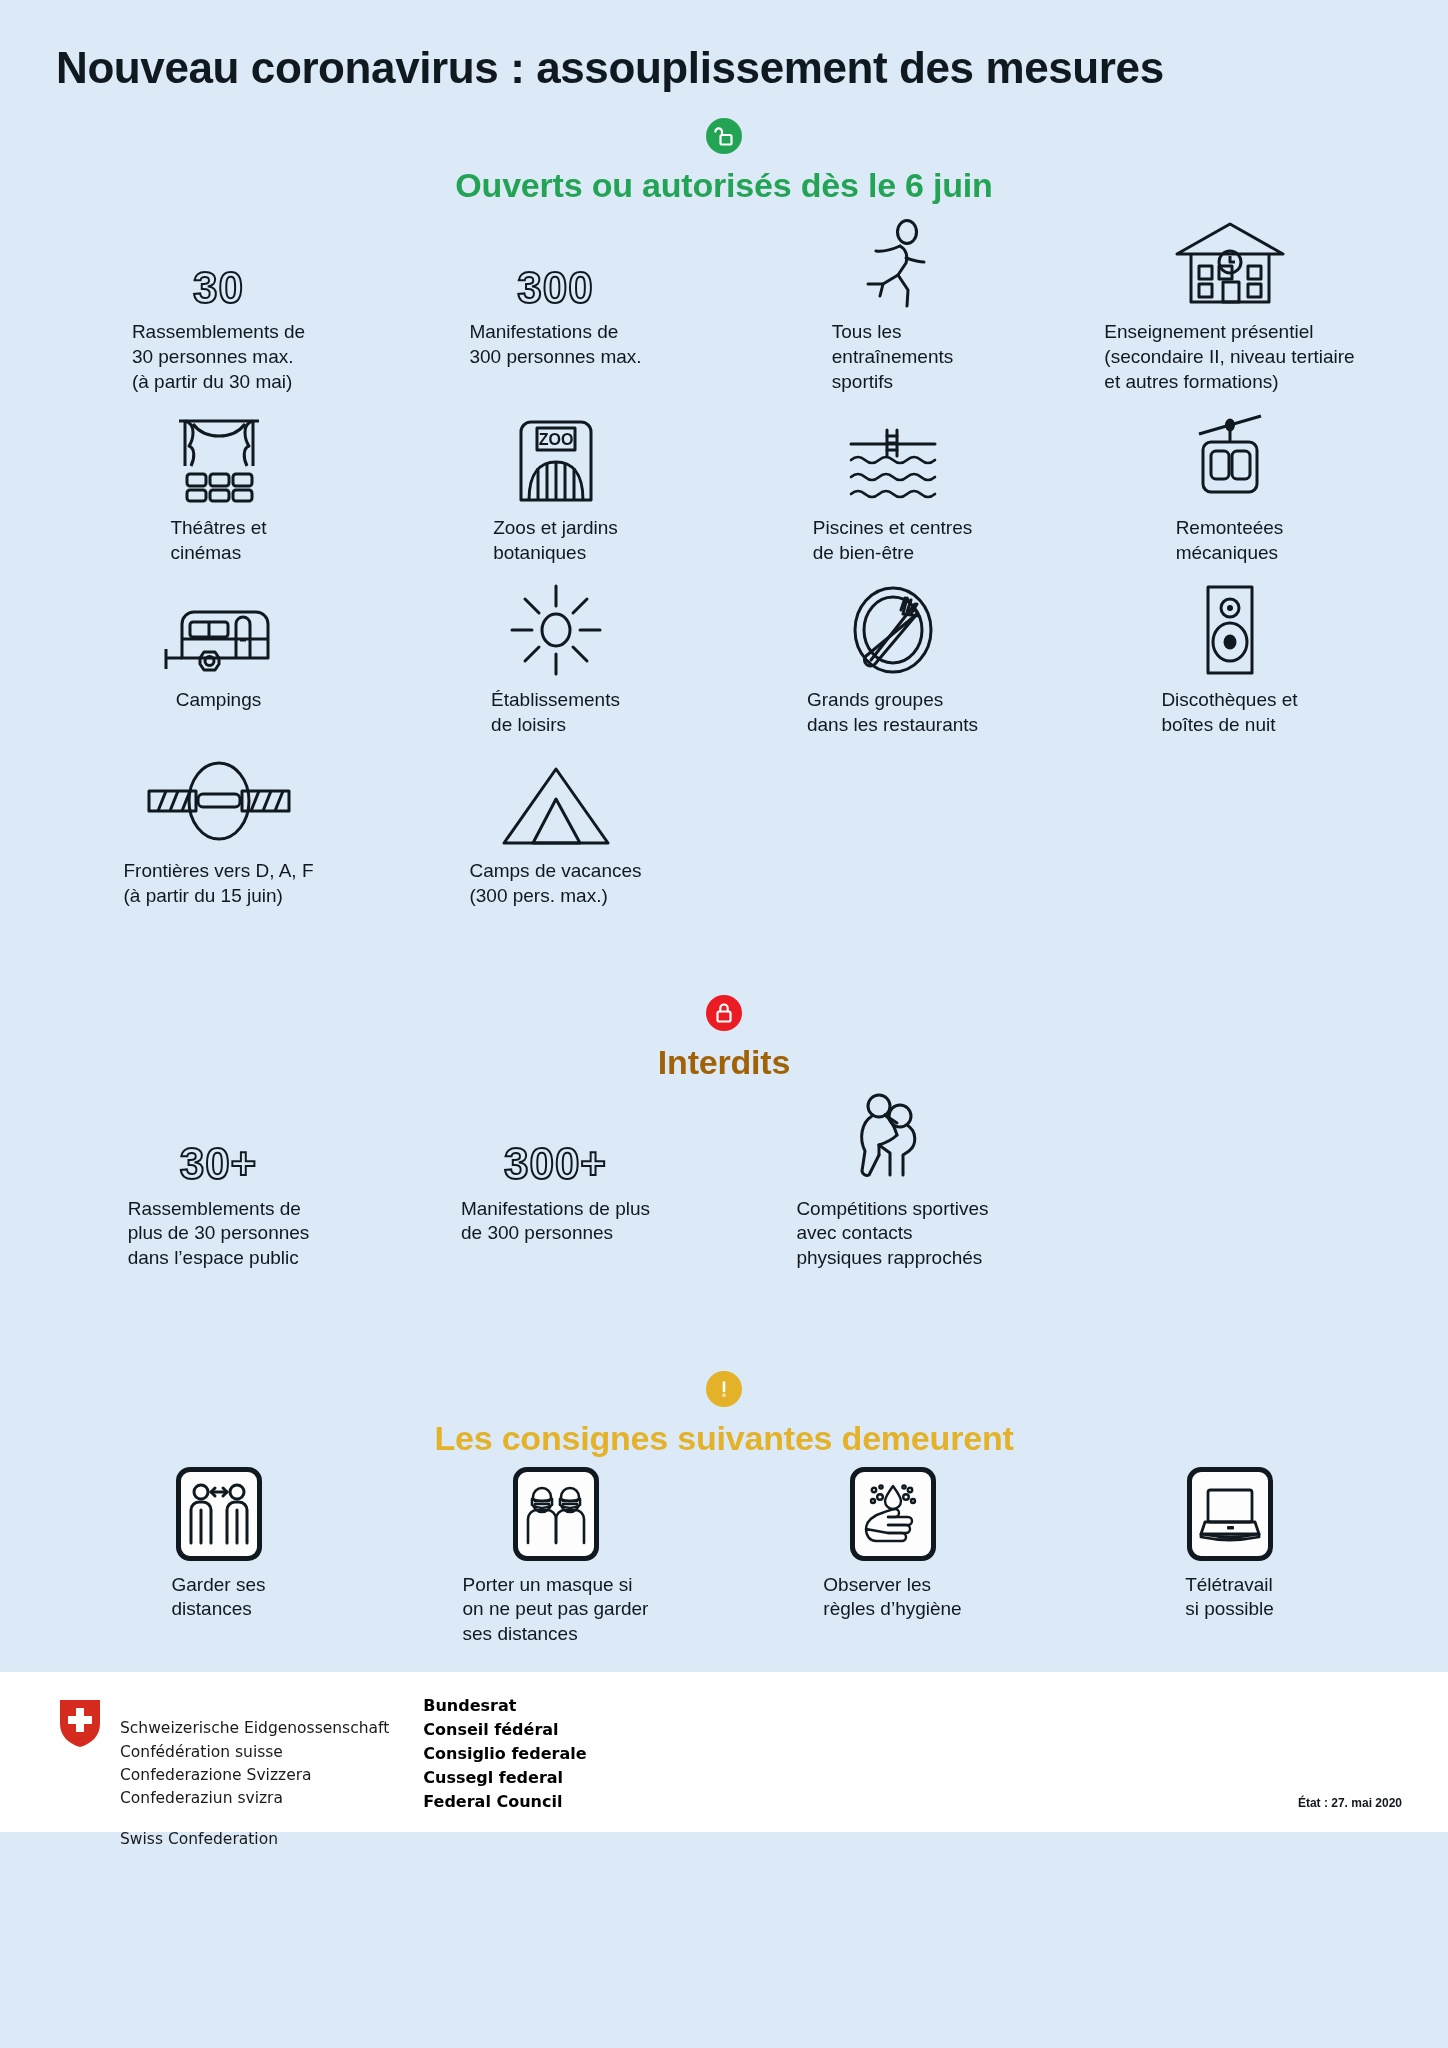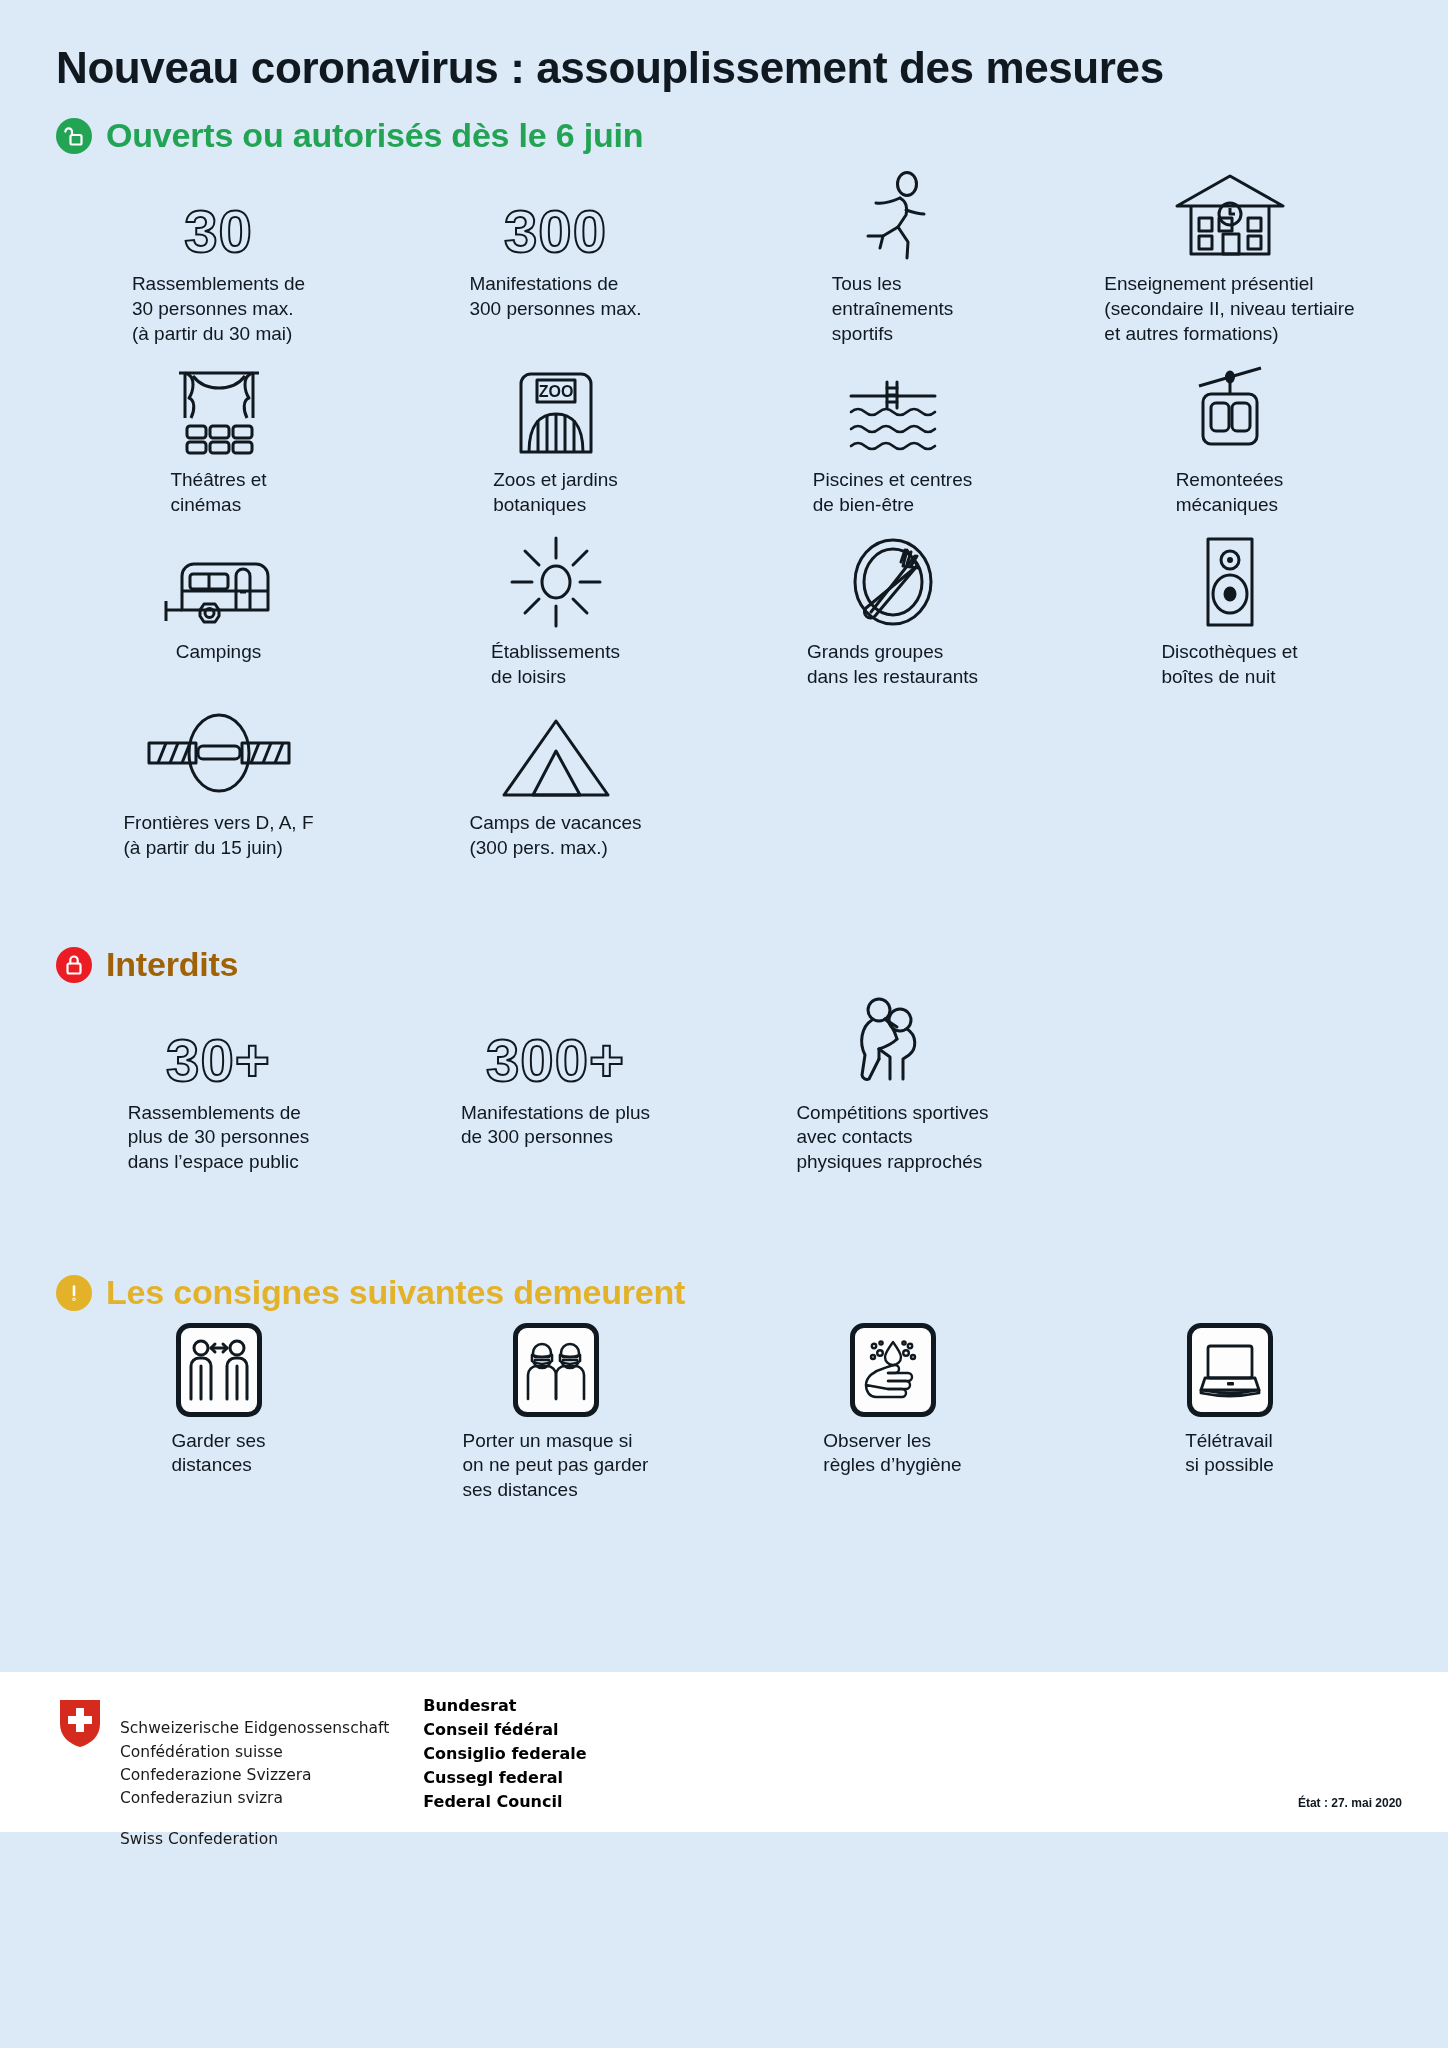--- a/index.html
+++ b/index.html
@@ -32,23 +32,24 @@
     font-weight: 700;
     color: #101820;
     letter-spacing: -0.4px;
     padding: 44px 16px 0 16px;
     line-height: 1.1;
   }
 
   
   .section-head {
     display: flex;
-    align-items: flex-start;
+    align-items: center;
     gap: 14px;
     padding: 26px 16px 0 16px;
+    flex-direction: column;
   }
   .section-head .badge {
     width: 36px; height: 36px;
     border-radius: 50%;
     display: flex; align-items: center; justify-content: center;
     flex: 0 0 36px;
   }
   .section-head .badge svg { display: block; }
   .section-title {
     font-size: 34px;
@@ -85,21 +86,21 @@
   .cell .cap {
     margin-top: 12px;
     text-align: left;
     font-size: 19px;
     line-height: 1.30;
     color: #101820;
     font-weight: 400;
     white-space: pre-line;
   }
   .big-num {
-    font-size: 60px;
+    font-size: 44px;
     font-weight: 700;
     line-height: 0.95;
     color: transparent;
     -webkit-text-stroke: 2px #101820;
     letter-spacing: 1px;
     font-family: "Liberation Sans", sans-serif;
   }
 
   .grid-3 { grid-template-columns: repeat(4, 1fr); }
   .gap-md { height: 56px; }

